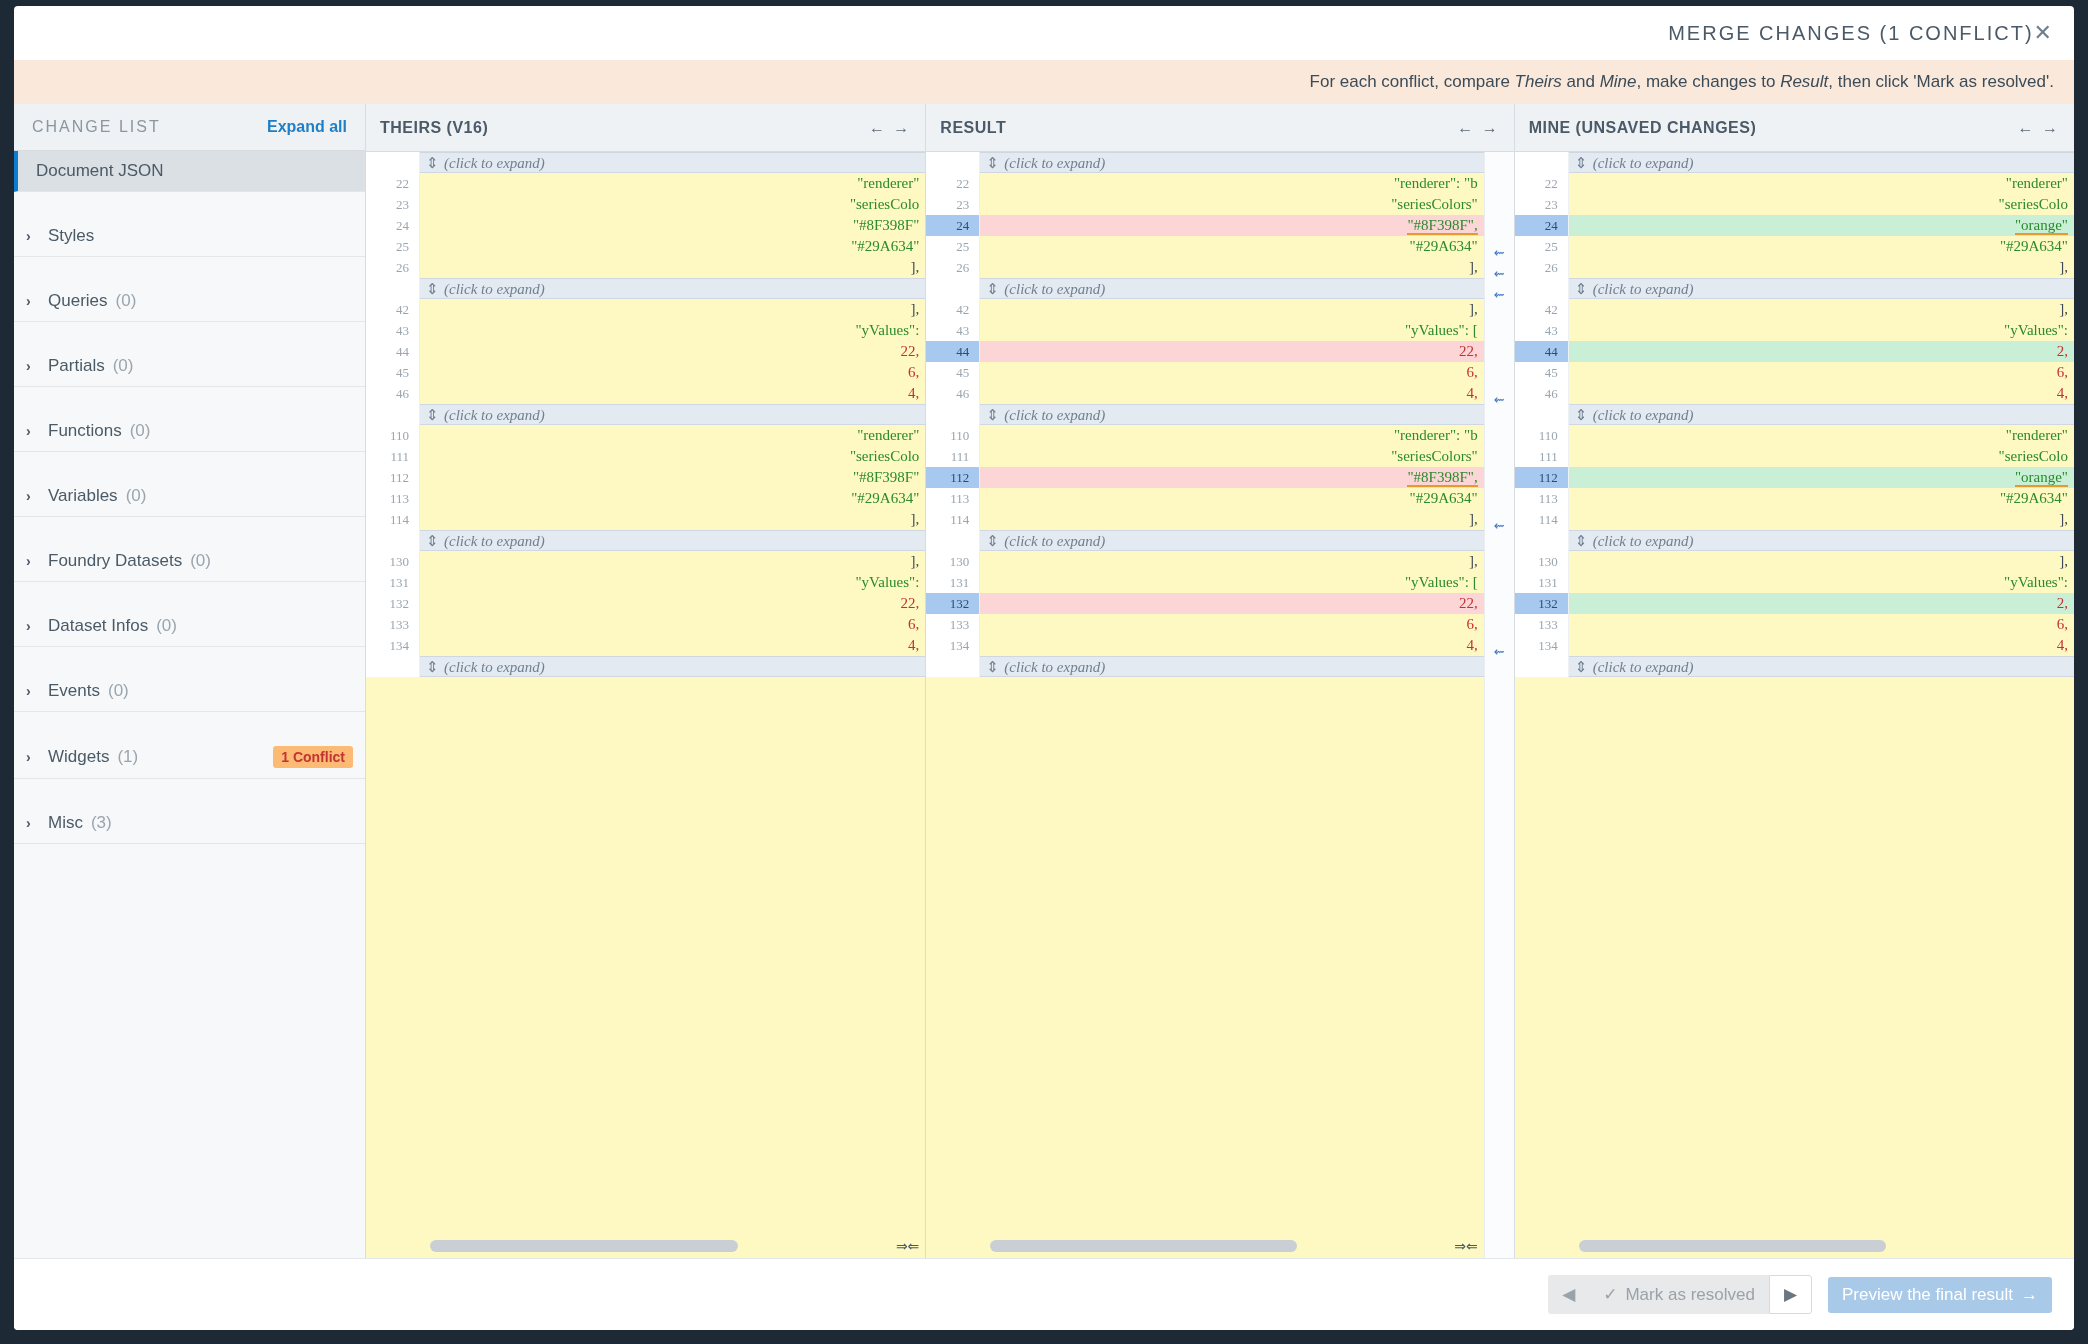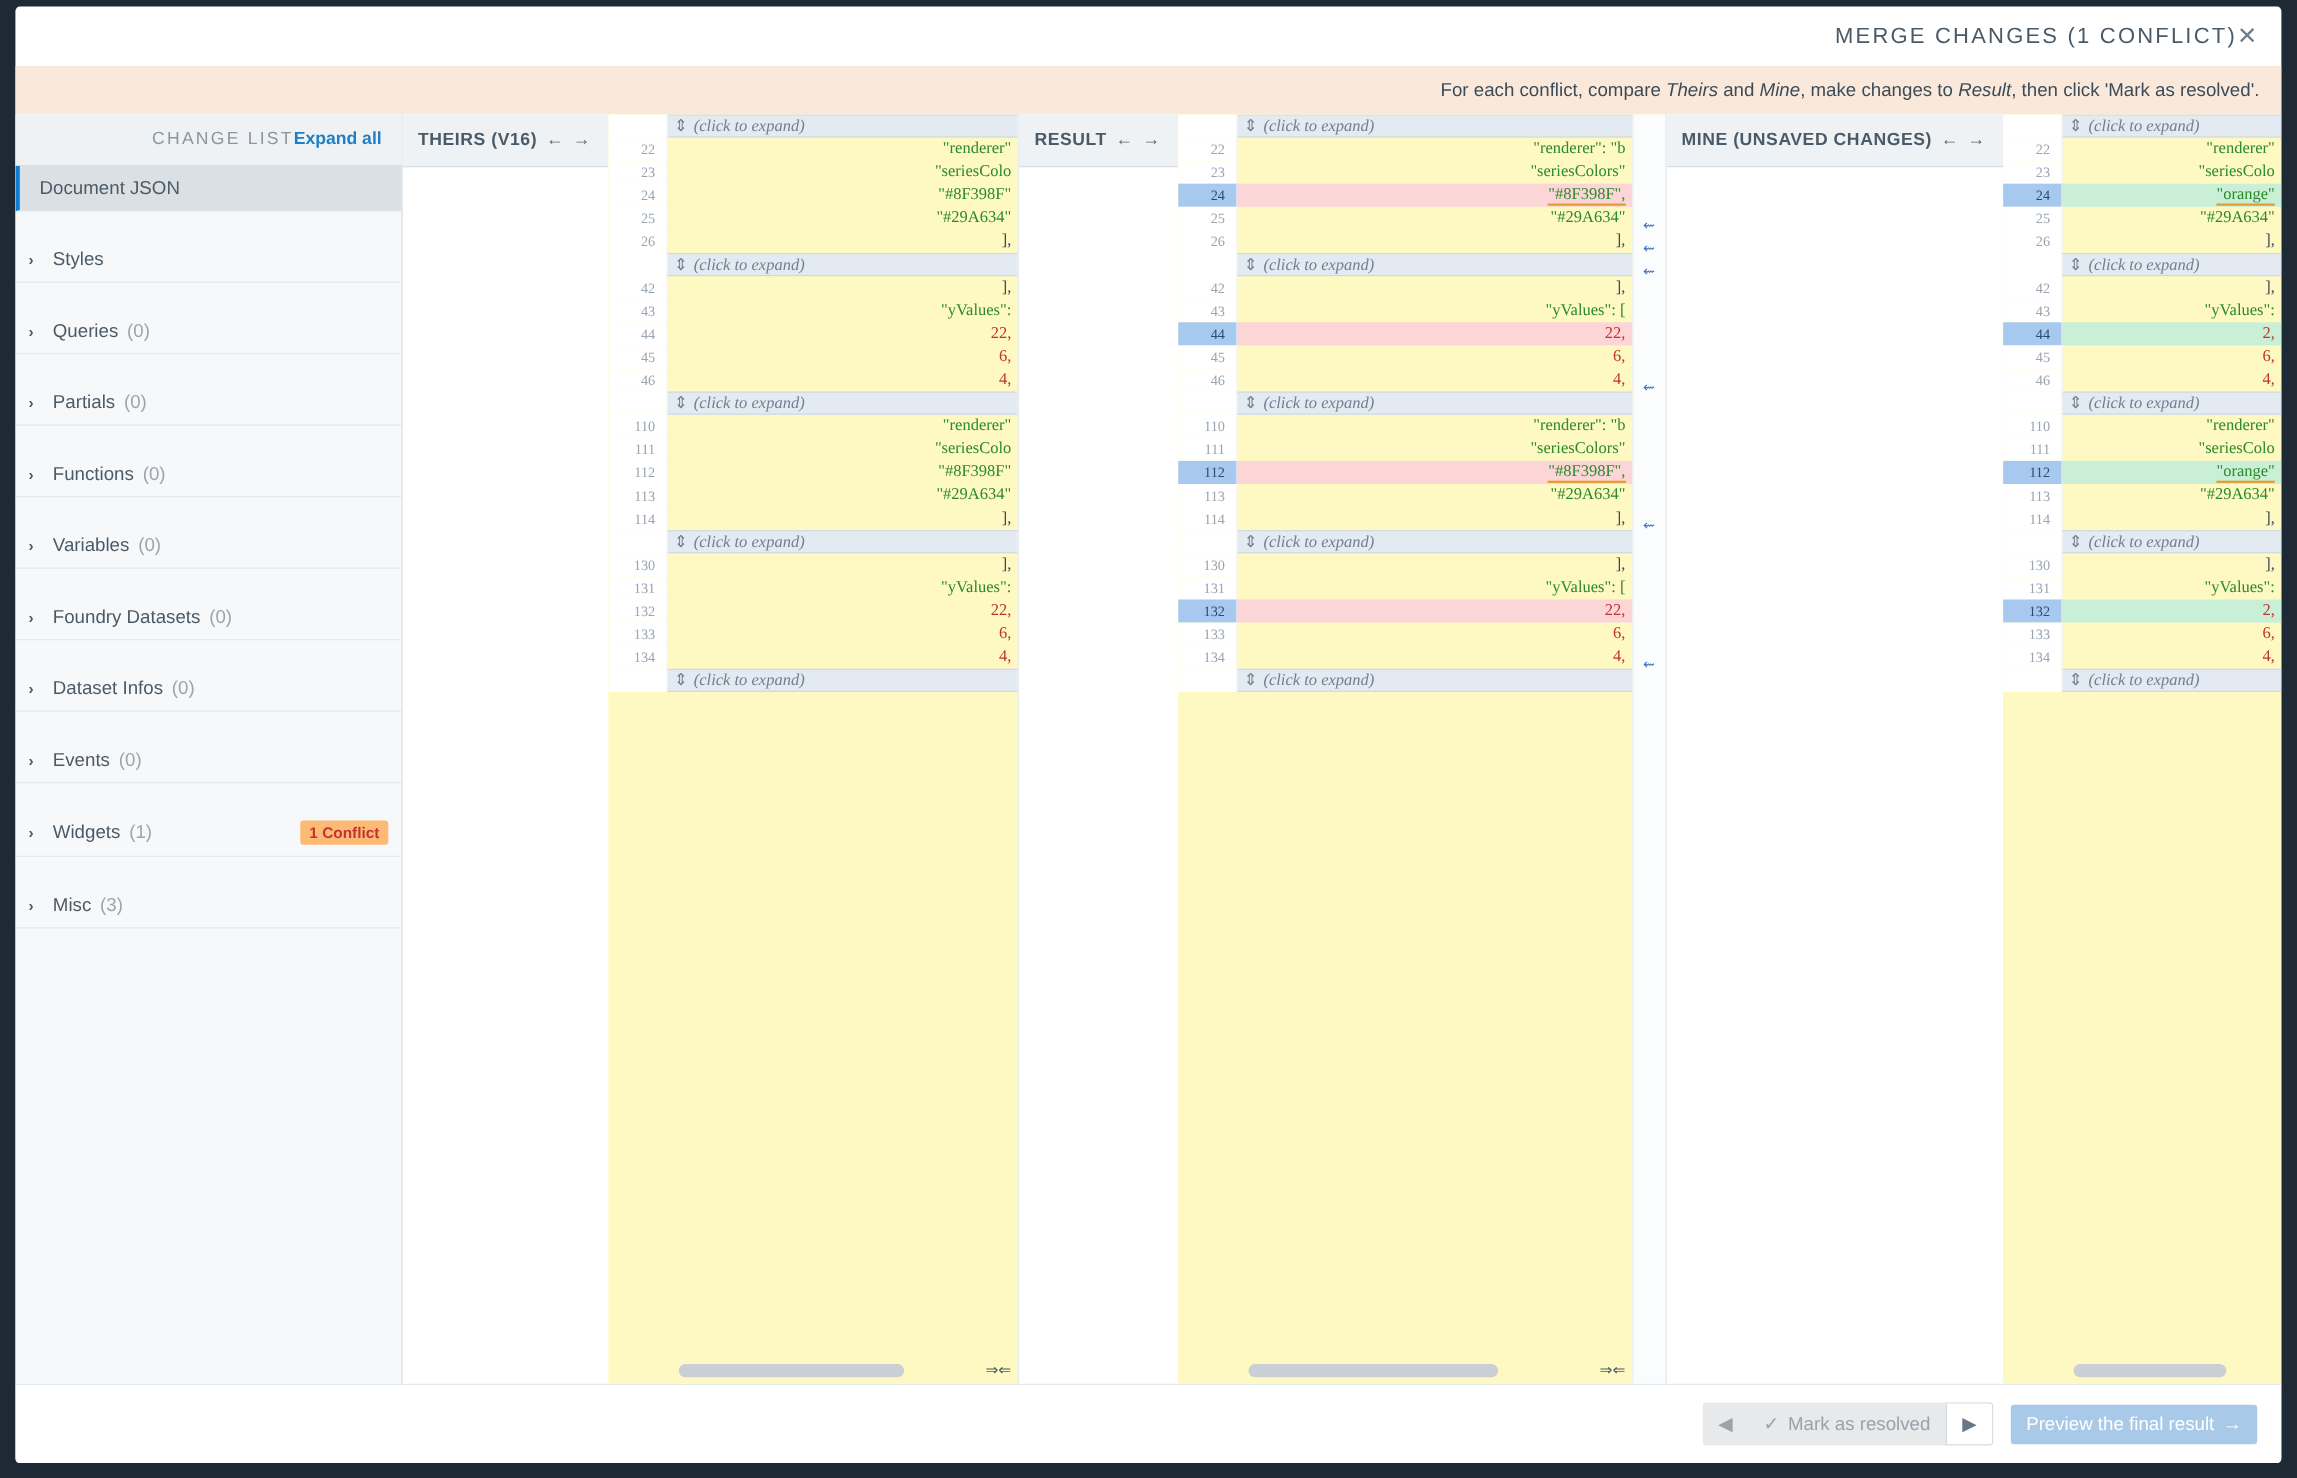--- a/index.html
+++ b/index.html
@@ -53,21 +53,21 @@
   }
   .sidebar {
     width: 352px;
     background: #f7f8f9;
     border-right: 1px solid #d5dde3;
     display: flex;
     flex-direction: column;
   }
   .sidebar-header {
     display: flex;
-    justify-content: flex-end;
+    justify-content: space-between;
     align-items: center;
     padding: 14px 18px;
     border-bottom: 1px solid #d5dde3;
     background: #eff2f4;
   }
   .sidebar-title {
     font-size: 16px;
     letter-spacing: 2px;
     color: #8a96a1;
     font-weight: 500;
@@ -110,21 +110,21 @@
   }
   .panes {
     flex: 1;
     display: flex;
     min-width: 0;
   }
   .pane {
     flex: 1 1 0;
     min-width: 0;
     display: flex;
-    flex-direction: row;
+    flex-direction: column;
     border-right: 1px solid #d5dde3;
     justify-content: flex-end;
   }
   .pane:last-child { border-right: none; }
   .pane-header {
     height: 48px;
     background: #eff2f4;
     border-bottom: 1px solid #d5dde3;
     display: flex;
     align-items: center;

